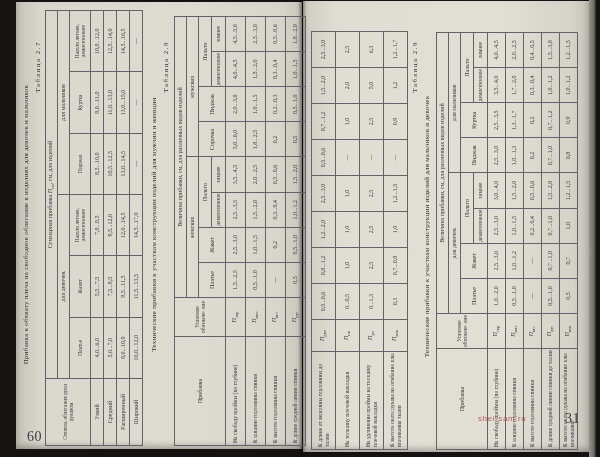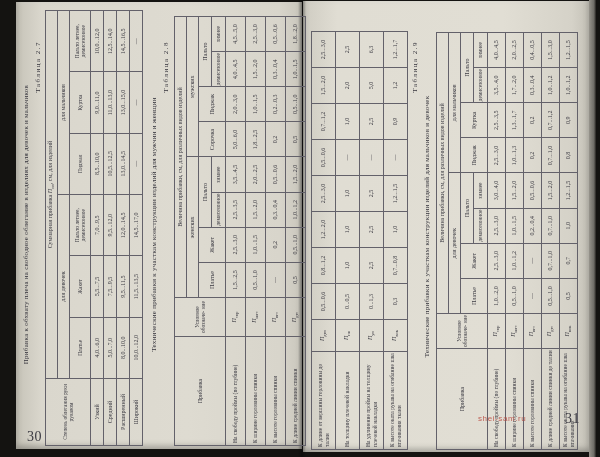--- a/index.html
+++ b/index.html
@@ -368,17 +368,17 @@
                 <td>0,9</td>
                 <td>1,0...1,2</td>
                 <td>1,2...1,5</td>
               </tr>
             </tbody>
           </table>
         </div>
     </div>
   </div>
 
-  <div class="pagenum" style="left:27px;top:429px;">30</div>
+  <div class="pagenum" style="left:27px;top:429px;">60</div>
   <div class="pagenum" style="left:565px;top:411px;">31</div>
   <div class="watermark">shei-sam.ru</div>
 
 </div>
 
 </body></html>

